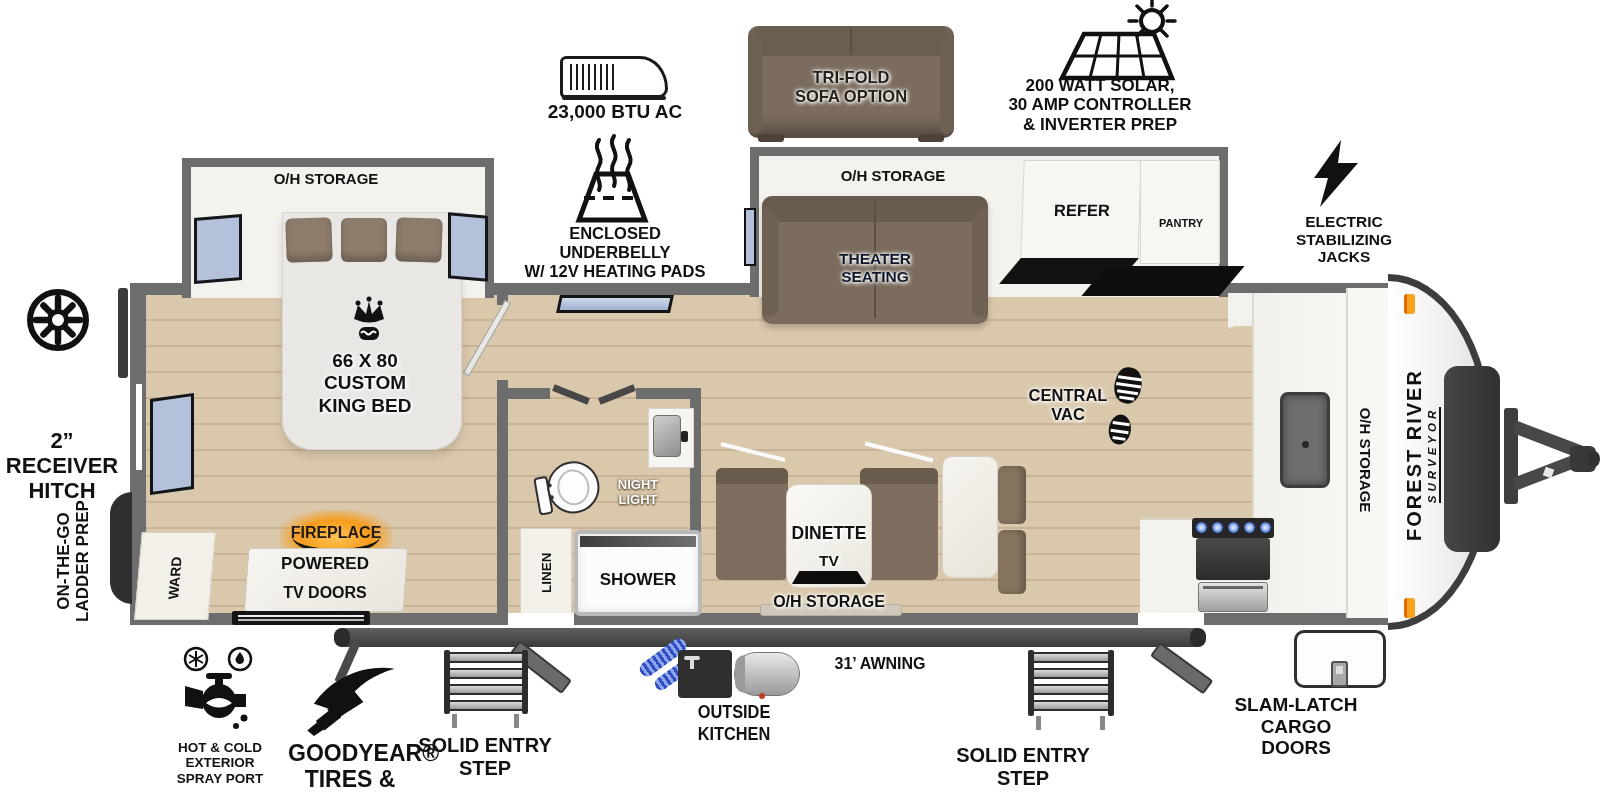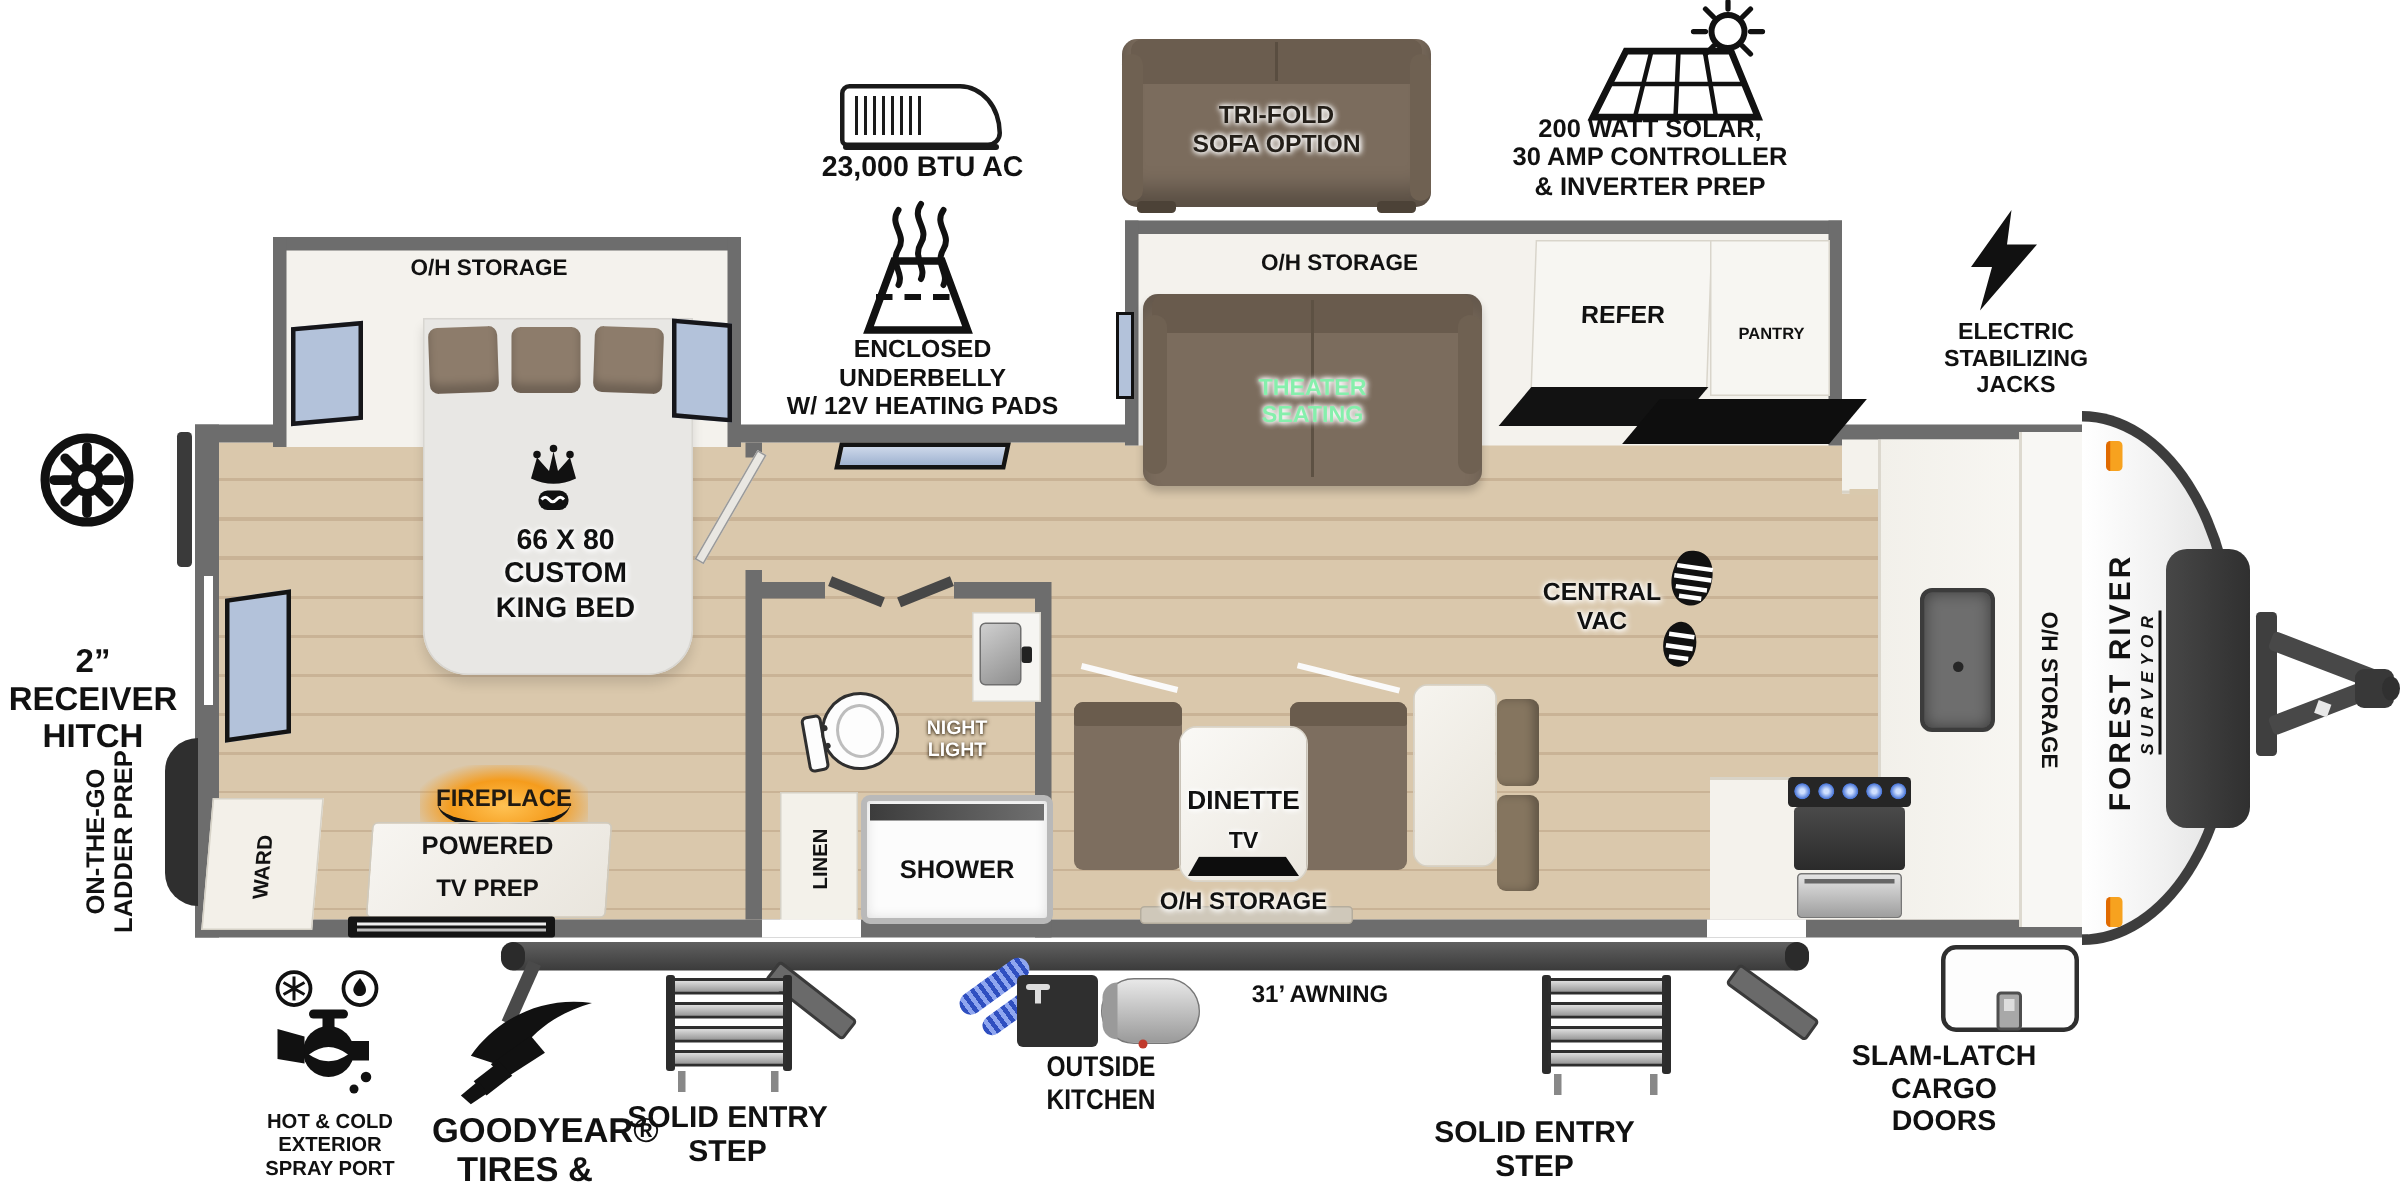--- a/index.html
+++ b/index.html
@@ -94,21 +94,21 @@
   <div class="s" style="left:138px;top:532px;width:74px;height:88px;background:#f3f0e9;border:1px solid #d6d2c7;transform:skewX(-5deg)">
     <div class="lbl" style="left:-38px;top:37px;width:150px;font-size:14px;transform:rotate(-90deg)">WARD</div>
   </div>
 
   <div class="s" style="left:280px;top:510px;width:112px;height:46px;background:radial-gradient(ellipse at 50% 60%,#ffc253 0%,#f59c1d 45%,rgba(245,156,29,0) 78%)"></div>
   <div class="s" style="left:292px;top:536px;width:88px;height:18px;border-bottom:5px solid #151515;border-radius:0 0 50% 50% / 0 0 100% 100%"></div>
   <div class="lbl" style="left:286px;top:524px;width:100px;font-size:16px;color:#201a12">FIREPLACE</div>
 
   <div class="s" style="left:246px;top:548px;width:160px;height:64px;background:linear-gradient(135deg,#f7f5f1,#e9e5dd);border:1px solid #cfcabe;border-radius:4px;transform:skewX(-4deg)"></div>
   <div class="lbl" style="left:250px;top:554px;width:150px;font-size:17px">POWERED</div>
-  <div class="lbl" style="left:250px;top:584px;width:150px;font-size:16px">TV PREP</div>
+  <div class="lbl" style="left:250px;top:584px;width:150px;font-size:16px">TV DOORS</div>
   <div class="s" style="left:232px;top:611px;width:138px;height:14px;background:#141414;border-radius:2px">
     <div class="s" style="left:6px;top:4px;width:126px;height:2px;background:#eee"></div>
     <div class="s" style="left:6px;top:8px;width:126px;height:2px;background:#bbb"></div>
   </div>
 
   <div class="s" style="left:497px;top:295px;width:11px;height:10px;background:#6d6d6d"></div>
   <div class="s" style="left:497px;top:380px;width:11px;height:233px;background:#6d6d6d"></div>
   <div class="s" style="left:505px;top:300px;width:7px;height:84px;background:#e9e7e2;border:1px solid #9a9a9a;transform:rotate(30deg);transform-origin:top left"></div>
 
   <div class="s" style="left:558px;top:295px;width:114px;height:18px;background:linear-gradient(180deg,#cdd8ea,#9fb2d0);border:3px solid #141414;transform:skewX(-12deg)"></div>
@@ -204,38 +204,38 @@
   <div class="s" style="left:347px;top:296px;width:44px;height:52px">
     <svg width="44" height="52" viewBox="0 0 44 52">
       <path d="M7 23 L11 9 L19 18 L22 5 L25 18 L33 9 L37 23 Q22 30 7 23 Z" fill="#111"></path>
       <circle cx="11" cy="7" r="2.5" fill="#111"></circle>
         <circle cx="22" cy="3" r="2.5" fill="#111"></circle>
         <circle cx="33" cy="7" r="2.5" fill="#111"></circle>
       <rect x="12" y="31" width="20" height="13" rx="6" fill="#111"></rect>
       <path d="M14 37 q2.5 -3 5 0 t5 0 t5 0" stroke="#fff" stroke-width="2" fill="none"></path>
     </svg>
   </div>
-  <div class="lbl glow" style="left:302px;top:350px;width:150px;font-size:19px;line-height:1.18">66 X 80
+  <div class="lbl glow" style="left:290px;top:350px;width:150px;font-size:19px;line-height:1.18">66 X 80
 CUSTOM
 KING BED</div>
   <div class="s" style="left:286px;top:218px;width:46px;height:44px;background:#8d7c6b;border-radius:6px;box-shadow:inset 0 -6px 6px rgba(0,0,0,.22);transform:rotate(-2deg)"></div>
   <div class="s" style="left:341px;top:218px;width:46px;height:44px;background:#8d7c6b;border-radius:6px;box-shadow:inset 0 -6px 6px rgba(0,0,0,.22)"></div>
   <div class="s" style="left:396px;top:218px;width:46px;height:44px;background:#8d7c6b;border-radius:6px;box-shadow:inset 0 -6px 6px rgba(0,0,0,.22);transform:rotate(2deg)"></div>
   <div class="s" style="left:194px;top:216px;width:48px;height:66px;background:#b3c2da;border:3px solid #16161a;transform:skewY(-5deg)"></div>
   <div class="s" style="left:448px;top:214px;width:40px;height:66px;background:#b3c2da;border:3px solid #16161a;transform:skewY(5deg)"></div>
 
   <div class="s" style="left:750px;top:147px;width:478px;height:150px;background:#f4f2ed;border:9px solid #6d6d6d;border-bottom:none"></div>
   <div class="lbl" style="left:793px;top:167px;width:200px;font-size:15px">O/H STORAGE</div>
   <div class="s" style="left:744px;top:208px;width:12px;height:58px;background:#b3c2da;border:2px solid #111"></div>
   <div class="s" style="left:762px;top:196px;width:226px;height:128px;background:#7b6c5d;border-radius:10px;box-shadow:inset 0 12px 12px rgba(0,0,0,.18),0 4px 6px rgba(0,0,0,.2)">
     <div class="s" style="left:6px;top:0;width:214px;height:26px;background:#695b4d;border-radius:8px"></div>
     <div class="s" style="left:112px;top:4px;width:2px;height:118px;background:#5d5143"></div>
     <div class="s" style="left:0;top:14px;width:16px;height:106px;background:#6f6152;border-radius:8px"></div>
     <div class="s" style="left:210px;top:14px;width:16px;height:106px;background:#6f6152;border-radius:8px"></div>
-    <div class="lbl glow" style="left:30px;top:54px;width:166px;font-size:15.5px;color:#86efac">THEATER
+    <div class="lbl glow" style="left:30px;top:54px;width:166px;font-size:15.5px;color:#0f172a">THEATER
 SEATING</div>
   </div>
   <div class="s" style="left:1022px;top:160px;width:118px;height:100px;background:#f7f6f2;border:1px solid #d9d5cb;transform:skewX(-2deg)">
     <div class="lbl" style="left:0;top:40px;width:118px;font-size:16.5px">REFER</div>
   </div>
   <div class="s" style="left:1140px;top:160px;width:80px;height:104px;background:#f7f6f2;border:1px solid #d9d5cb">
     <div class="lbl" style="left:-4px;top:56px;width:88px;font-size:11px">PANTRY</div>
   </div>
   <div class="s" style="left:1010px;top:258px;width:118px;height:26px;background:#121212;transform:skewX(-40deg)"></div>
   <div class="s" style="left:1094px;top:266px;width:138px;height:30px;background:#0e0e0e;transform:skewX(-40deg)"></div>

